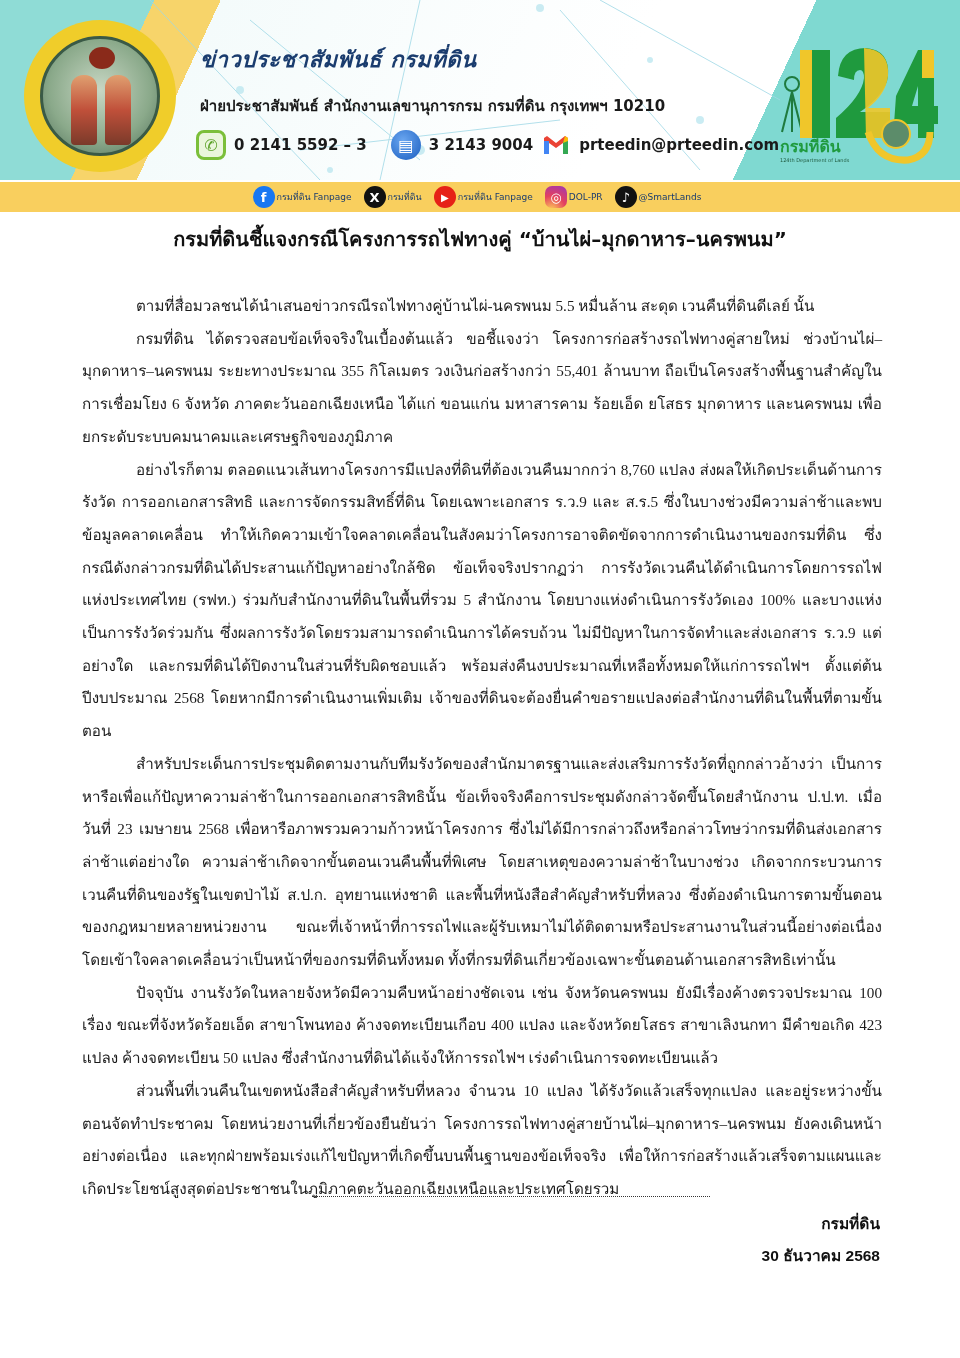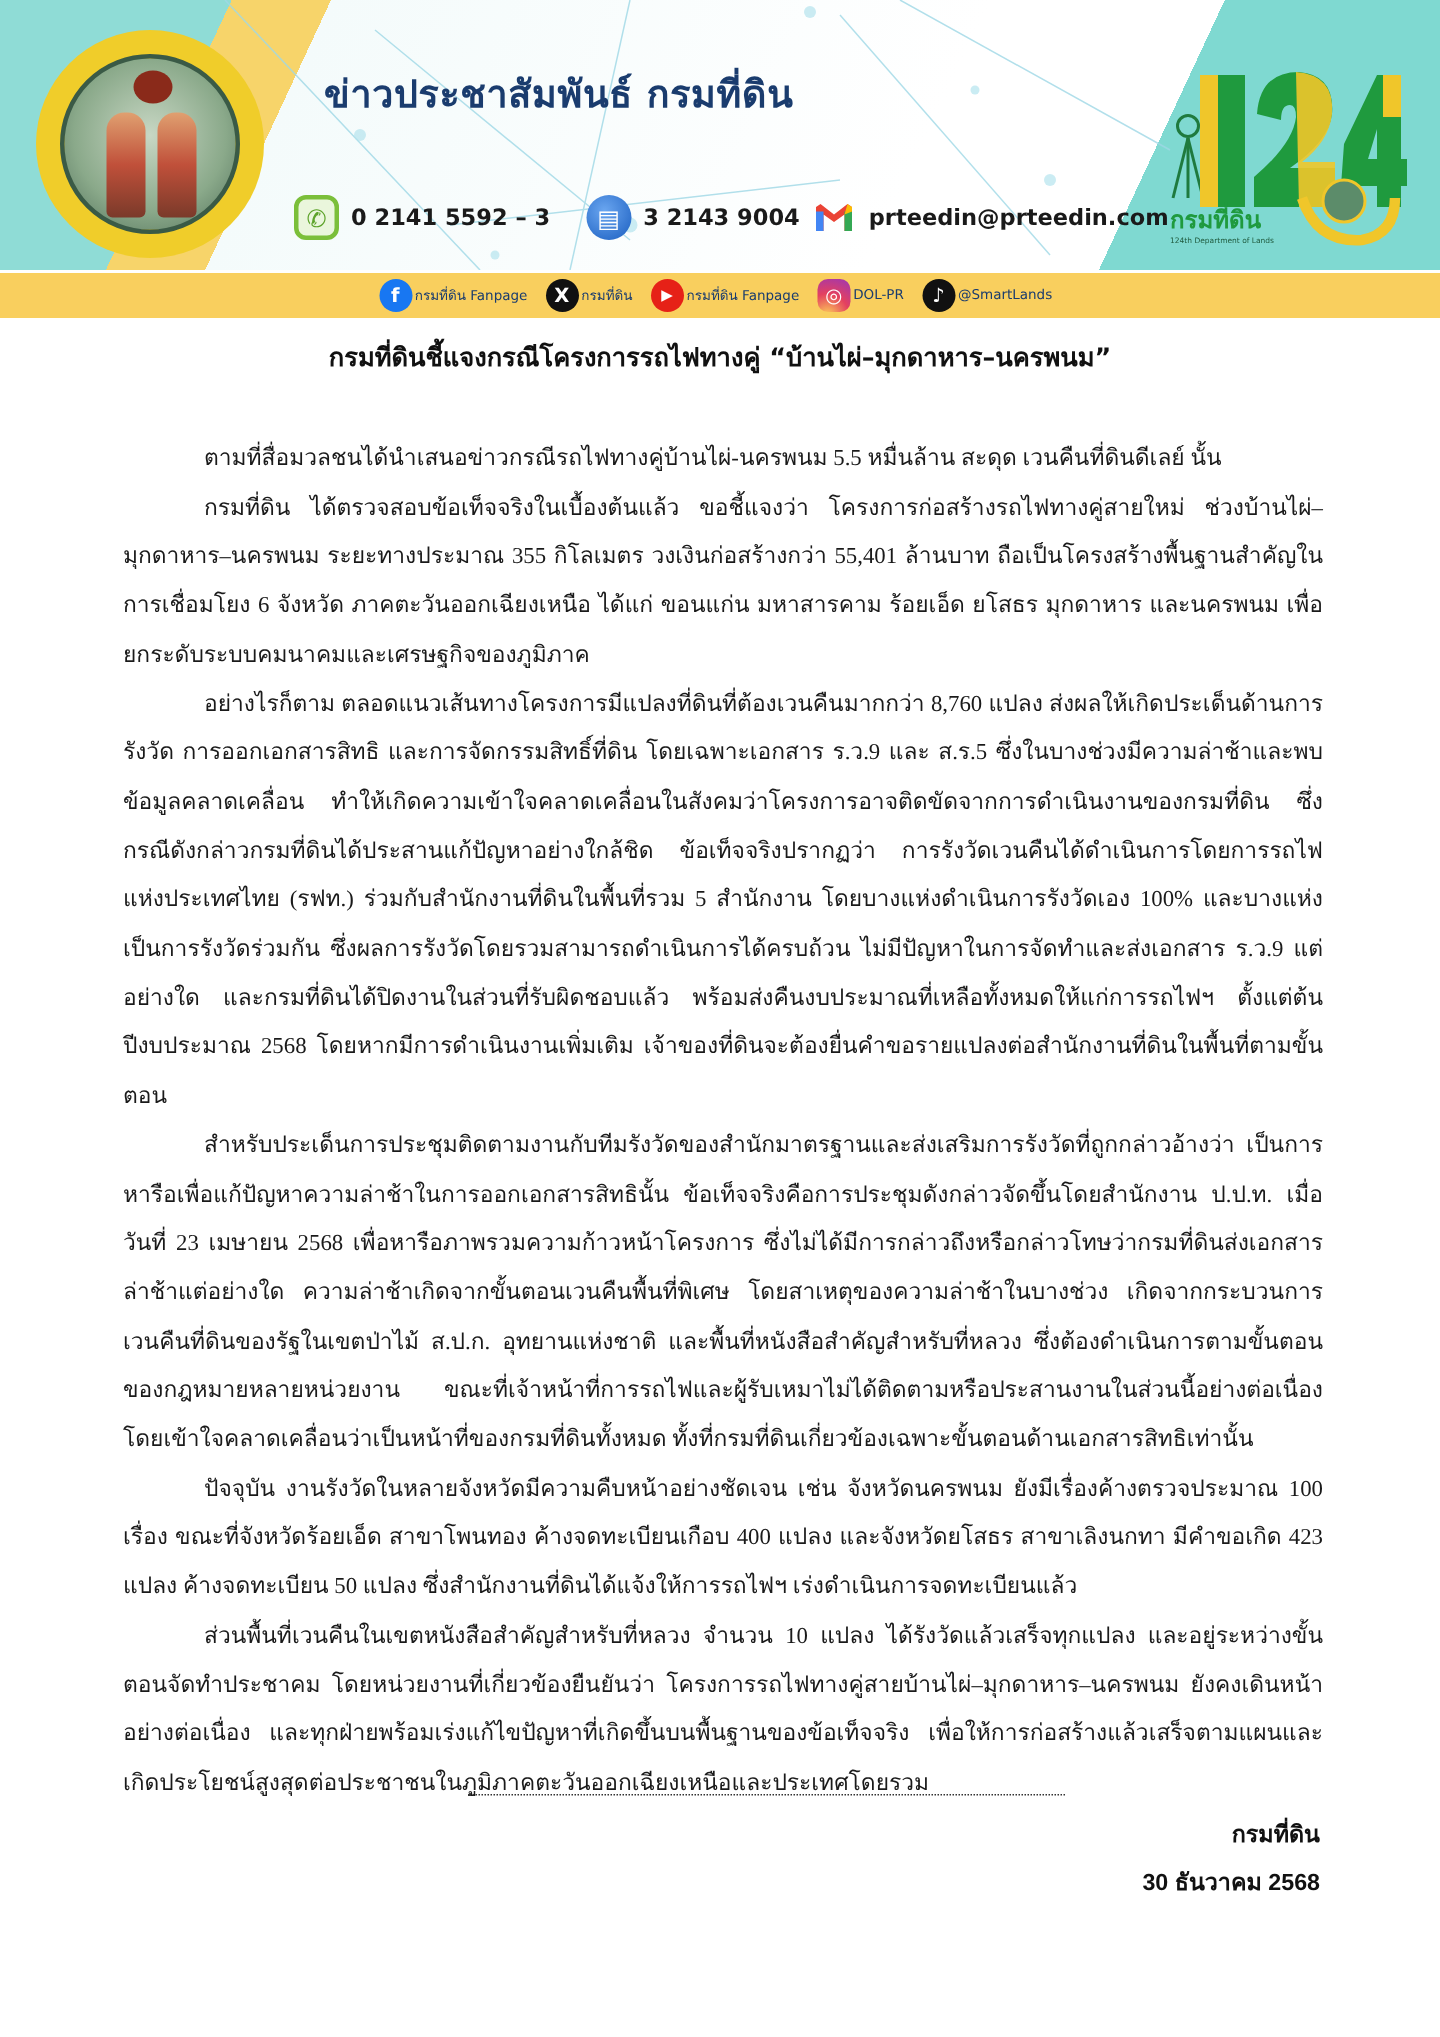--- a/index.html
+++ b/index.html
@@ -26,21 +26,21 @@
     position: absolute; top: 36px; width: 26px; height: 70px; border-radius: 12px 12px 4px 4px;
     background: linear-gradient(#e0a070, #c0503a 50%, #7a3a2a);
   }
   .seal-inner .fig1 { left: 28px; }
   .seal-inner .fig2 { left: 62px; }
   .seal-inner .crest {
     position: absolute; left: 46px; top: 8px; width: 26px; height: 22px; border-radius: 50%;
     background: #8a2a1a;
   }
   .title-main {
-    position: absolute; left: 216px; top: 42px; font-size: 25px; font-weight: bold;
+    position: absolute; left: 200px; top: 42px; font-size: 22px; font-style: italic; font-weight: bold;
     color: #1a3c6e; letter-spacing: 0.5px; font-family: "DejaVu Sans", sans-serif;
   }
   .subtitle {
     position: absolute; left: 200px; top: 94px; font-size: 15px; font-weight: bold; color: #1a1a1a;
   }
   .contacts {
     position: absolute; left: 196px; top: 130px; display: flex; align-items: center; gap: 8px;
     font-size: 15px; font-weight: bold; color: #1a1a1a;
   }
   .contacts .ic {
@@ -63,21 +63,21 @@
     width: 22px; height: 22px; border-radius: 50%; display: inline-flex; align-items: center; justify-content: center;
     color: #fff; font-weight: bold; font-size: 13px;
   }
   .si-fb { background: #1877f2; }
   .si-x { background: #111; }
   .si-yt { background: #e62117; border-radius: 50%; }
   .si-ig { background: radial-gradient(circle at 30% 110%, #fdcf58 0%, #e4405f 50%, #9b36b7 100%); border-radius: 7px; }
   .si-tt { background: #111; }
   .doc-title {
     position: absolute; top: 222px; left: 0; width: 960px; text-align: center;
-    font-weight: bold; font-size: 17px; line-height: 34px; color: #111;
+    font-weight: bold; font-size: 20px; line-height: 34px; color: #111;
   }
   .body-text {
     position: absolute; top: 290px; left: 82px; width: 800px;
     font-family: Liberation Serif, serif; font-size: 15.2px; line-height: 32.7px; color: #1a1a1a;
     text-align: justify;
   }
   .body-text p { text-indent: 54px; }
   .divider {
     position: absolute; top: 1196px; left: 312px; width: 398px; border-top: 1.5px dotted #333;
   }
@@ -111,20 +111,21 @@
 
   <div class="seal">
     <div class="seal-inner">
       <div class="crest"></div>
       <div class="fig1"></div>
       <div class="fig2"></div>
     </div>
   </div>
 
   <div class="title-main">ข่าวประชาสัมพันธ์ กรมที่ดิน</div>
+  <div class="subtitle">ฝ่ายประชาสัมพันธ์ สำนักงานเลขานุการกรม กรมที่ดิน กรุงเทพฯ 10210</div>
 
   <div class="contacts">
     <span class="ic ic-phone">✆</span>
     <span>0 2141 5592 – 3</span>
     <span class="gap"></span>
     <span class="ic ic-fax">▤</span>
     <span>3 2143 9004</span>
     <span class="ic ic-mail">
       <svg width="26" height="20" viewBox="0 0 26 20">
         <path d="M1 3 L1 19 L6 19 L6 8 L13 13 L20 8 L20 19 L25 19 L25 3 L22 1 L13 8 L4 1 Z" fill="#ea4335"></path>

